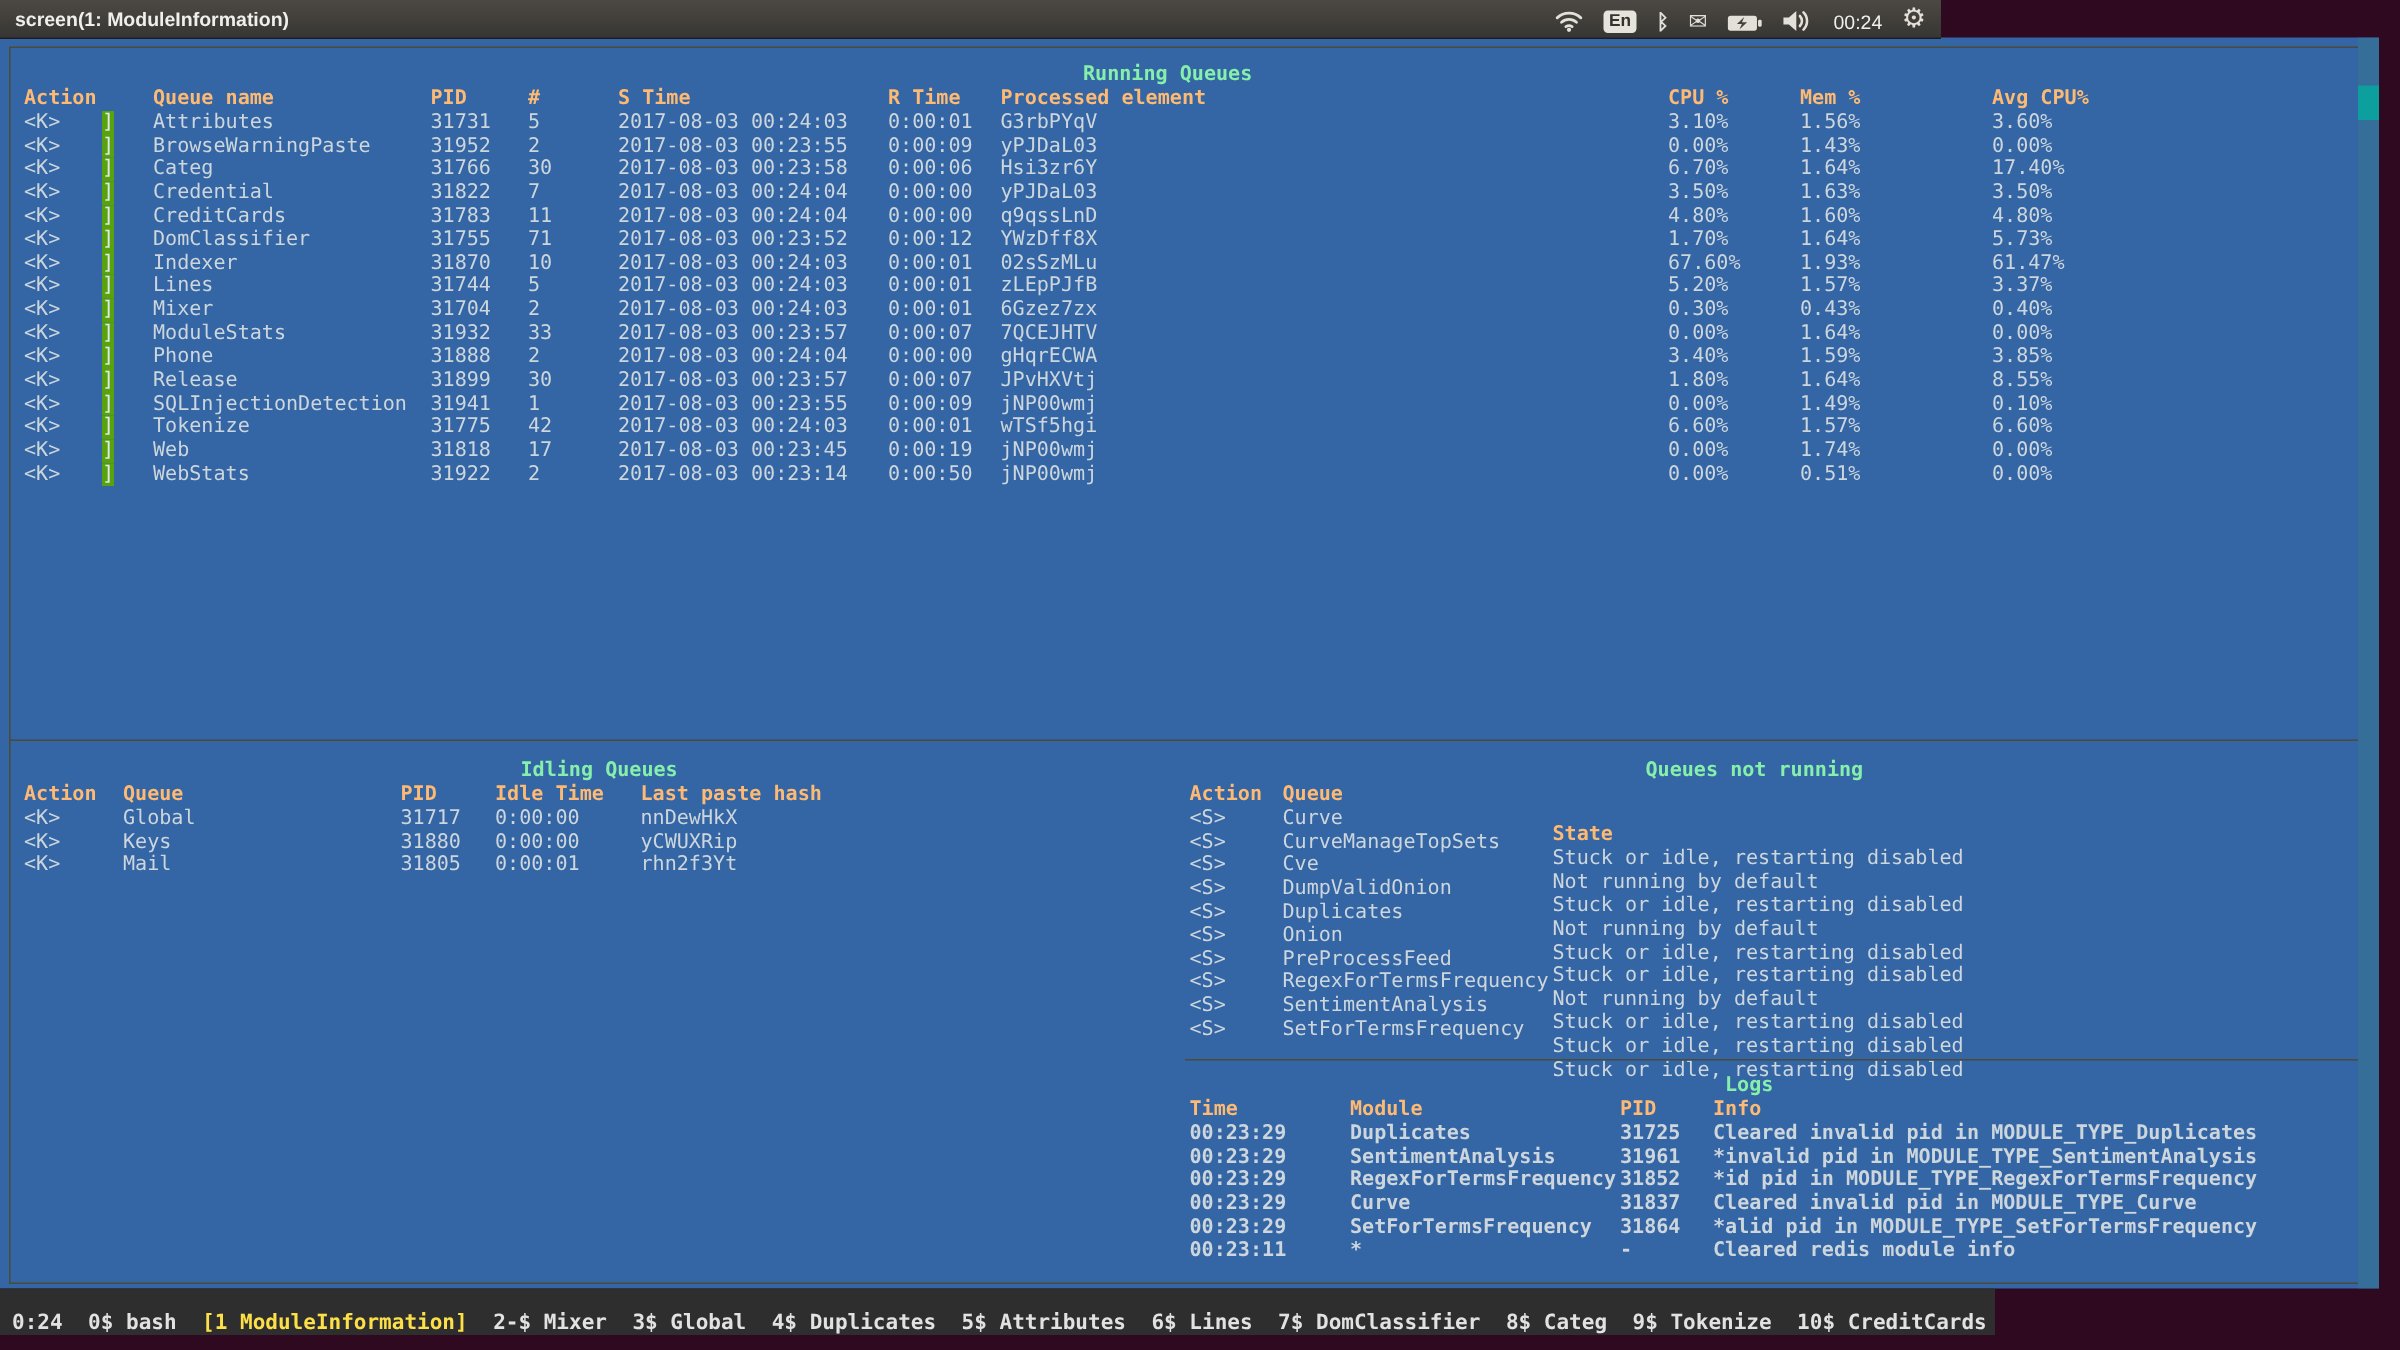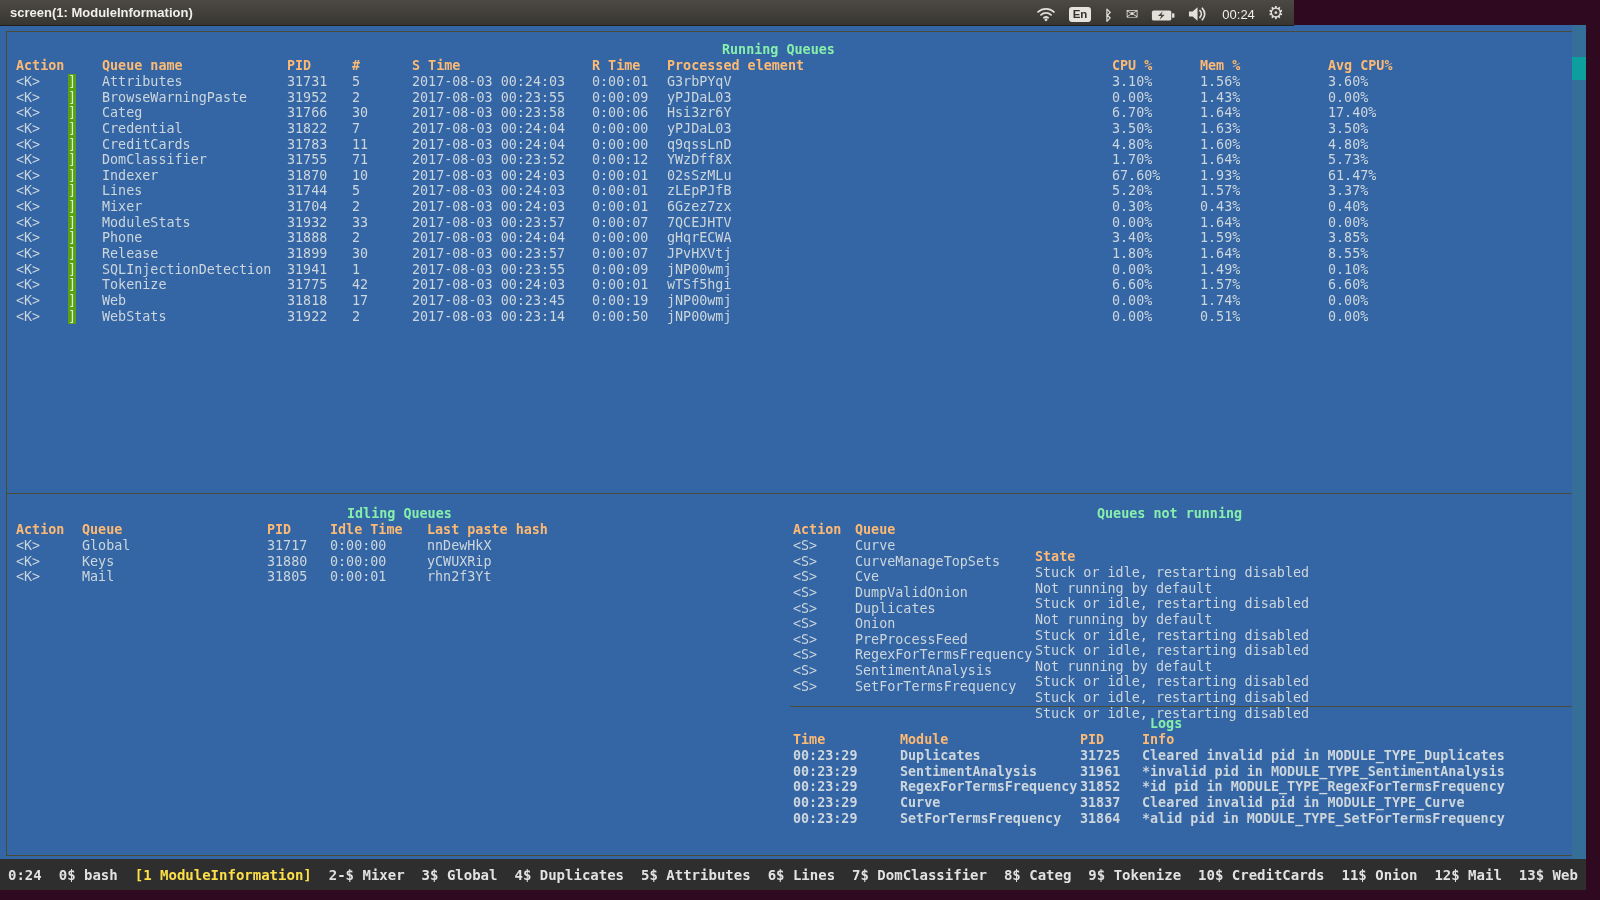--- a/index.html
+++ b/index.html
@@ -61,22 +61,22 @@
   .rq-head{top:33px;} .rq-rows{top:49px;}
   .iq-head{top:497px;} .iq-rows{top:513px;}
   .nr-head{top:497px;} .nr-rows{top:513px;}
   .lg-head{top:707px;} .lg-rows{top:723px;font-weight:bold;}
 
   
   .scrollbar{position:absolute;left:1572px;top:0;width:14px;height:834px;background:#356e99;}
   .thumb{position:absolute;left:0;top:32px;width:14px;height:23px;background:#0d9e9e;}
 
   
-  .statusbar{position:absolute;left:0;top:859px;width:1586px;height:31px;background:#2e2e2e;
-             display:flex;align-items:center;gap:17px;padding-left:8px;box-sizing:border-box;
+  .statusbar{position:absolute;left:0;top:859px;width:1330px;height:31px;background:#2e2e2e;
+             display:flex;align-items:flex-end;gap:17px;padding-left:8px;box-sizing:border-box;
              font-size:14px;font-weight:bold;color:#e2e2e2;white-space:nowrap;overflow:hidden;}
   .sb-windows{display:contents;}
   .sb-item{flex:0 0 auto;}
   .sb-item.active{color:#fde047;}
 </style>
 </head>
 <body>
 
 <header class="panel">
   <span class="win-title">screen(1: ModuleInformation)</span>
@@ -557,20 +557,26 @@
         <span class="ci">Cleared invalid pid in MODULE_TYPE_Curve</span>
       </div>
 
       <div class="row lg">
         <span class="ct">00:23:29</span>
         <span class="cm">SetForTermsFrequency</span>
         <span class="cp">31864</span>
         <span class="ci">*alid pid in MODULE_TYPE_SetForTermsFrequency</span>
       </div>
 
+      <div class="row lg">
+        <span class="ct">00:23:11</span>
+        <span class="cm">*</span>
+        <span class="cp">-</span>
+        <span class="ci">Cleared redis module info</span>
+      </div>
     </div>
 
   <div class="scrollbar">
     <div class="thumb"></div>
   </div>
 </main>
 
 <footer class="statusbar">
   <span class="sb-item">0:24</span>
   <div class="sb-windows">

